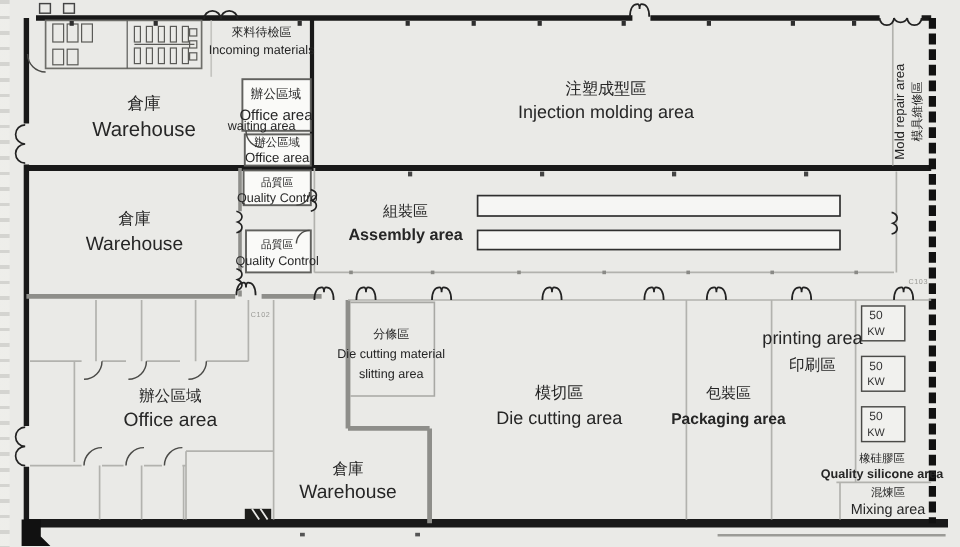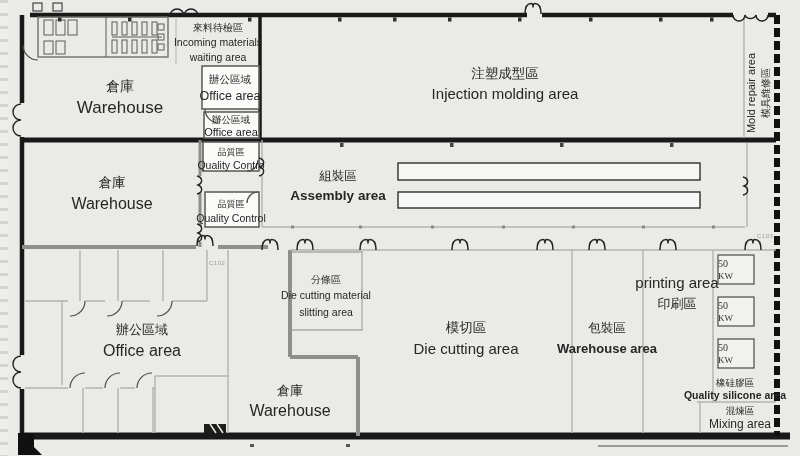--- a/index.html
+++ b/index.html
@@ -5,22 +5,22 @@
   html,body{margin:0;padding:0;background:#dcdcd8;}
   #plan{position:relative;width:800px;height:456px;background:#eaeae7;overflow:hidden;
         font-family:"Liberation Sans","DejaVu Sans",sans-serif;}
   #plan svg{position:absolute;left:0;top:0;}
   .edge{position:absolute;left:0;top:0;width:8px;height:456px;opacity:.55;
         background:repeating-linear-gradient(180deg,#c2c2be 0 3px,#f1f1ed 3px 13px);}
   .lbl{position:absolute;transform:translateX(-50%);text-align:center;color:#262626;white-space:nowrap;}
   .lbl span{display:block;}
   .b{font-weight:bold;}
   .rot{transform:translate(-50%,-50%) rotate(-90deg);}
-  .kw{position:absolute;width:24px;color:#333;
-      font-family:Liberation Serif, serif;}
+  .kw{position:absolute;width:24px;text-align:center;color:#333;
+      font-family:Liberation Sans, sans-serif;}
   .kw span{display:block;}
   .code{position:absolute;font-size:6px;color:#9a9a96;letter-spacing:.5px;}
 </style>
 </head>
 <body>
 
 <div id="plan">
 
   <svg width="800" height="456" viewBox="0 0 800 456">
 
@@ -172,21 +172,21 @@
   <div class="edge"></div>
 
   <div class="lbl" style="left:120px;top:77px;">
     <span style="font-size:14px;line-height:19px;">倉庫</span>
     <span style="font-size:17px;line-height:23px;">Warehouse</span>
   </div>
 
   <div class="lbl" style="left:218px;top:21px;">
     <span style="font-size:10px;line-height:14px;text-align:center;">來料待檢區</span>
     <span style="font-size:10.5px;line-height:15px;">Incoming materials</span>
-    <span style="font-size:10.5px;line-height:15px;">waiting area</span>
+    <span style="font-size:10.5px;line-height:15px;margin-top:48px;">waiting area</span>
   </div>
 
   <div class="lbl" style="left:230px;top:71px;">
     <span style="font-size:10.5px;line-height:16px;">辦公區域</span>
     <span style="font-size:12.5px;line-height:18px;">Office area</span>
   </div>
 
   <div class="lbl" style="left:231px;top:113px;">
     <span style="font-size:9.5px;line-height:13px;">辦公區域</span>
     <span style="font-size:11px;line-height:13px;">Office area</span>
@@ -238,21 +238,21 @@
     <span style="font-size:16px;line-height:22px;">Warehouse</span>
   </div>
 
   <div class="lbl" style="left:466px;top:318px;">
     <span style="font-size:13.5px;line-height:19px;">模切區</span>
     <span style="font-size:15px;line-height:23px;">Die cutting area</span>
   </div>
 
   <div class="lbl" style="left:607px;top:319px;">
     <span style="font-size:12.5px;line-height:18px;">包裝區</span>
-    <span class="b" style="font-size:13px;line-height:23px;">Warehouse area</span>
+    <span class="b" style="font-size:13px;line-height:23px;">Packaging area</span>
   </div>
 
   <div class="lbl" style="left:677px;top:272px;">
     <span style="font-size:15px;line-height:22px;">printing area</span>
     <span style="font-size:13px;line-height:19px;">印刷區</span>
   </div>
 
   <div class="lbl" style="left:735px;top:376px;">
     <span style="font-size:9.5px;line-height:13px;">橡硅膠區</span>
     <span class="b" style="font-size:10.5px;line-height:13px;">Quality silicone area</span>

